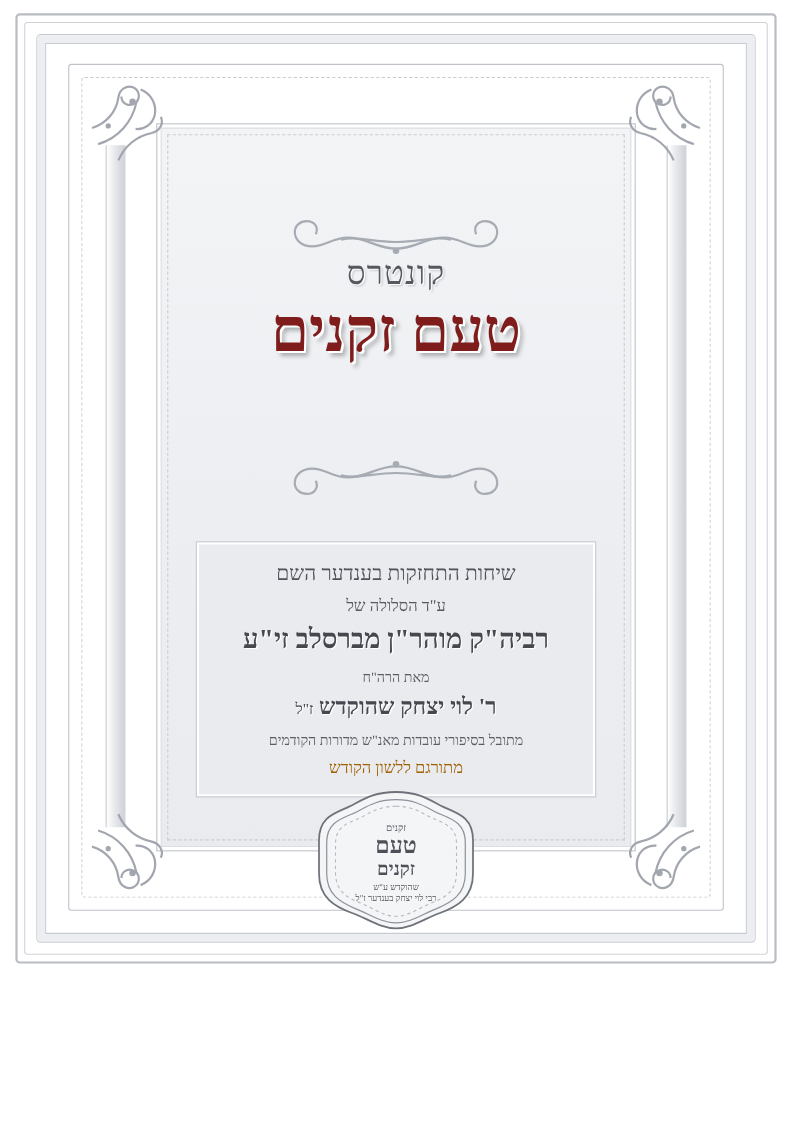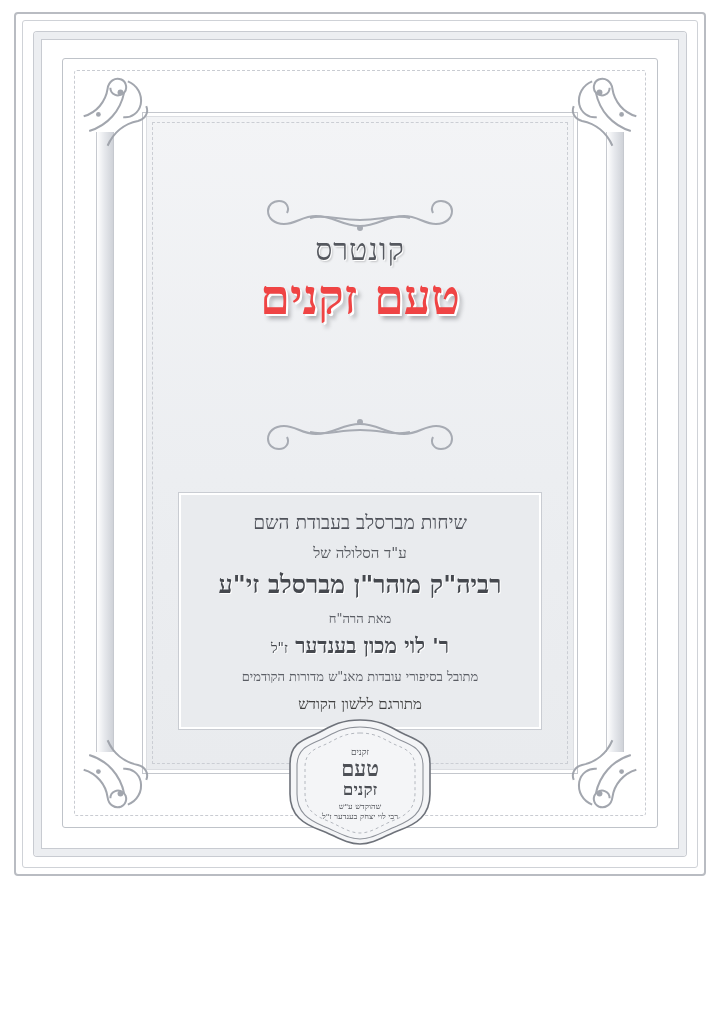--- a/index.html
+++ b/index.html
@@ -14,20 +14,21 @@
     color: #4a4a50;
     overflow: hidden;
   }
 
   
   .page {
     position: relative;
     width: 720px;
     height: 892px;
     background: #ffffff;
+    font-family: Liberation Serif, serif;
   }
 
   .frame-outer {
     position: absolute;
     left: 14px;
     top: 12px;
     right: 14px;
     bottom: 16px;
     border: 2px solid #b9bcc2;
     border-radius: 4px;
@@ -124,23 +125,23 @@
     text-align: center;
   }
   .kuntres {
     font-size: 30px;
     letter-spacing: 1px;
     color: #55585f;
     text-shadow: 1px 1px 0 #ffffff, 2px 2px 2px rgba(0,0,0,.18);
   }
   .maintitle {
     margin-top: 4px;
-    font-size: 48px;
+    font-size: 56px;
     font-weight: bold;
-    color: #ef4444;
+    color: #7f1d1d;
     line-height: 1.12;
     text-shadow: 2px 2px 0 #ffffff, 4px 5px 4px rgba(40,42,48,.35);
   }
 
   .ornament {
     position: absolute;
     left: 50%;
     transform: translateX(-50%);
     width: 290px;
     height: 64px;
@@ -174,21 +175,21 @@
   .card .l4 { font-size: 13px; margin-top: 12px; color: #5a5d64; }
   .card .l5 {
     font-size: 21px;
     font-weight: bold;
     margin-top: 6px;
     color: #45484e;
     text-shadow: 1px 1px 0 #fff;
   }
   .card .l5 .small { font-size: 14px; font-weight: normal; }
   .card .l6 { font-size: 13px; margin-top: 10px; color: #5a5d64; }
-  .card .l7 { font-size: 15px; margin-top: 10px; color: #404040; }
+  .card .l7 { font-size: 15px; margin-top: 10px; color: #a16207; }
 
   
   .lettermark {
     position: absolute;
     left: 50%;
     transform: translateX(-50%);
     top: 758px;
     width: 120px;
     text-align: center;
   }
@@ -302,26 +303,26 @@
     <svg viewBox="0 0 290 64" fill="none" stroke="currentColor" stroke-width="2">
       <path d="M145 16c-18 0-26 10-44 10-14 0-20-8-32-8-10 0-16 6-16 13 0 6 5 10 11 10 7 0 11-6 8-12"></path>
       <path d="M145 16c18 0 26 10 44 10 14 0 20-8 32-8 10 0 16 6 16 13 0 6-5 10-11 10-7 0-11-6-8-12"></path>
       <path d="M95 24c14 4 28-2 50-2"></path>
       <path d="M195 24c-14 4-28-2-50-2"></path>
       <circle cx="145" cy="14" r="3" fill="currentColor" stroke="none"></circle>
     </svg>
   </div>
 
   <div class="card">
-    <div class="l1">שיחות מברסלב בעבודת השם</div>
+    <div class="l1">שיחות התחזקות בענדער השם</div>
     <div class="l2">ע"ד הסלולה של</div>
     <div class="l3">רביה"ק מוהר"ן מברסלב זי"ע</div>
     <div class="l4">מאת הרה"ח</div>
     <div class="l5">
-      <span>ר' לוי מכון בענדער</span>
+      <span>ר' לוי יצחק שהוקדש</span>
       <span class="small">ז"ל</span>
     </div>
     <div class="l6">מתובל בסיפורי עובדות מאנ"ש מדורות הקודמים</div>
     <div class="l7">מתורגם ללשון הקודש</div>
   </div>
 
   <div class="lettermark">
     <span class="swirl">❧</span>
     <span class="glyph">ל</span>
     <span class="swirl">❧</span>

